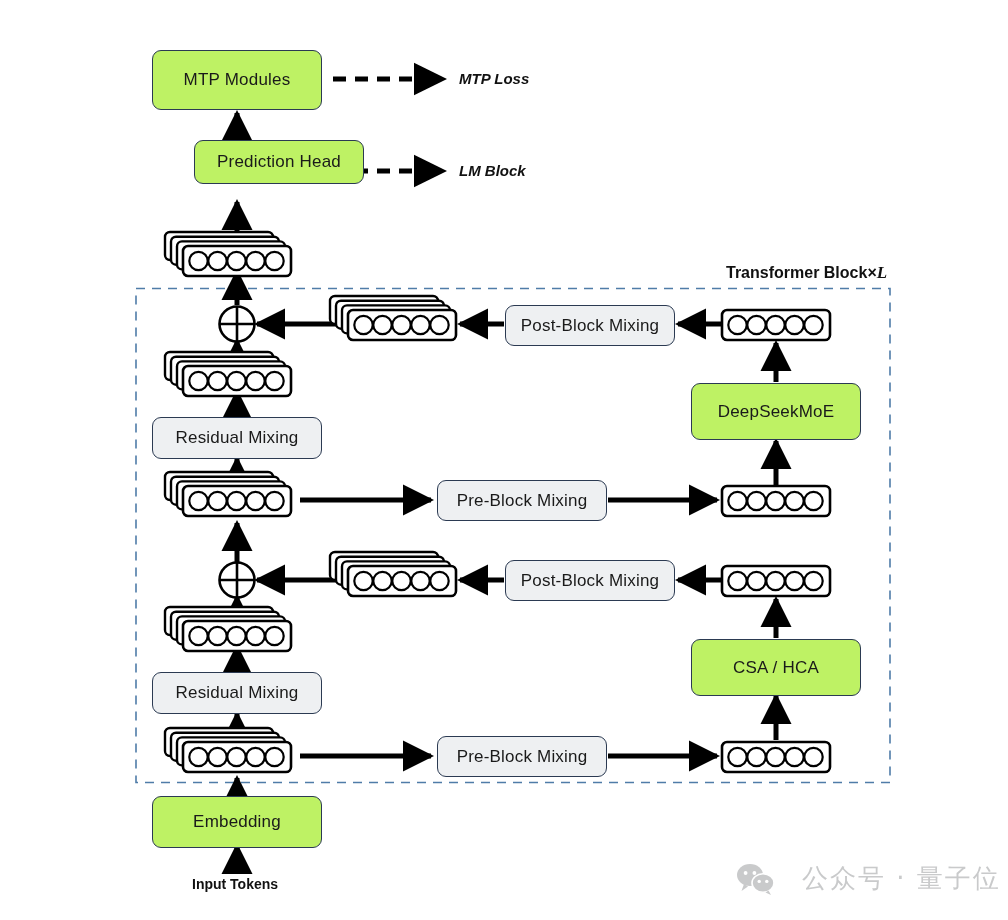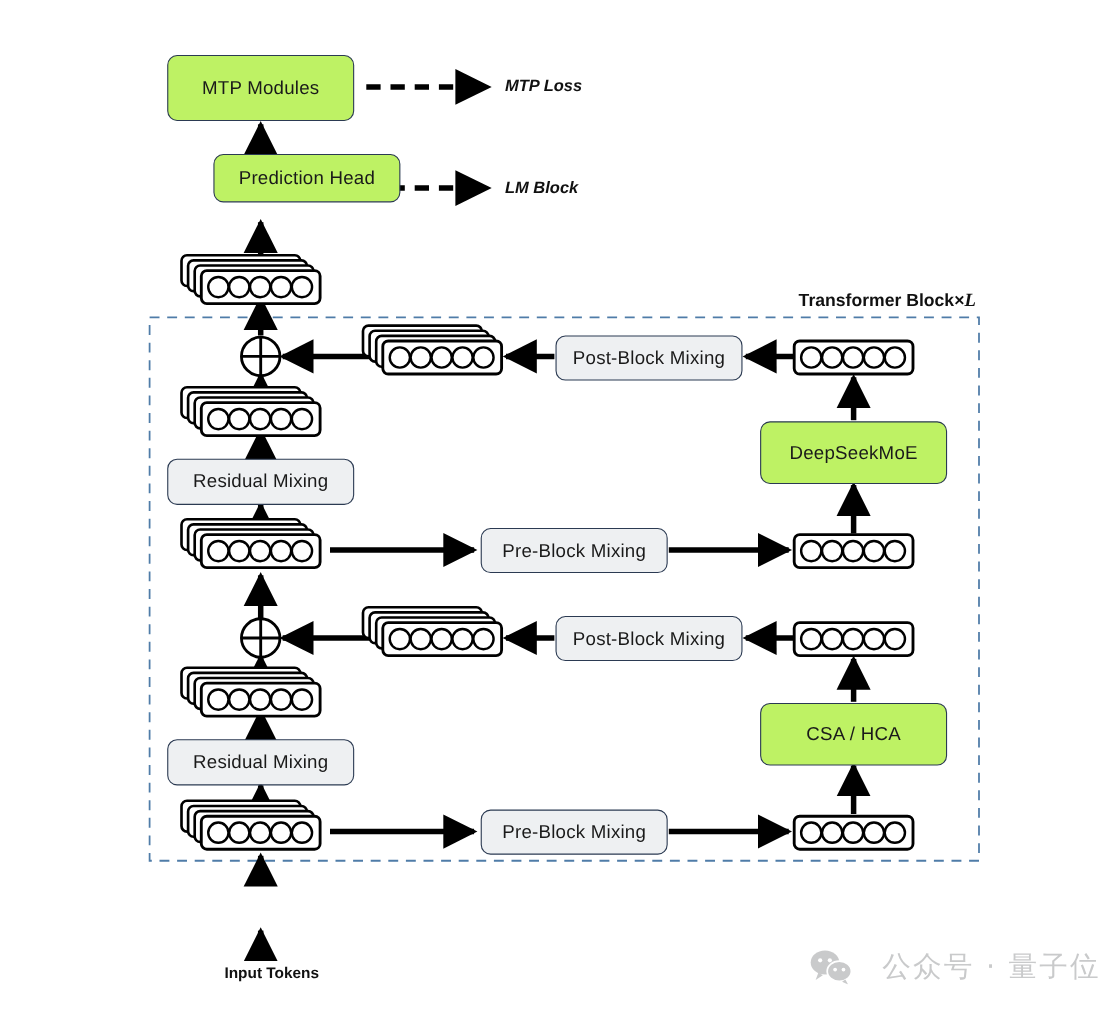--- a/index.html
+++ b/index.html
@@ -55,21 +55,20 @@
     font-weight: bold;
   }
   .block-label .italic-L {
     font-style: italic;
     font-family: "Liberation Serif", serif;
     font-size: 17px;
   }
   .input-label {
     font-size: 14px;
     font-weight: bold;
-    margin-left: 12px;
   }
   .watermark {
     position: absolute;
     display: flex;
     align-items: center;
     gap: 26px;
     color: #c9cacb;
     font-size: 26px;
     letter-spacing: 2px;
     font-family: "DejaVu Sans", sans-serif;
@@ -247,20 +246,23 @@
   </div>
 
   <div class="node-box fill-cream" style="left:691px; top:383px; width:170px; height:57px;">
     <span>DeepSeekMoE</span>
   </div>
 
   <div class="node-box fill-cream" style="left:691px; top:639px; width:170px; height:57px;">
     <span>CSA / HCA</span>
   </div>
 
+  <div class="node-box fill-cream" style="left:152px; top:796px; width:170px; height:52px;">
+    <span>Embedding</span>
+  </div>
 
   <div class="text-label loss-label" style="left:459px; top:70px;text-align:center;">MTP Loss</div>
 
   <div class="text-label loss-label" style="left:459px; top:162px;">LM Block</div>
 
   <div class="text-label block-label" style="left:726px; top:263px;">
     <span>Transformer Block</span><span>×</span><span class="italic-L">L</span>
   </div>
 
   <div class="text-label input-label" style="left:192px; top:876px;">Input Tokens</div>

